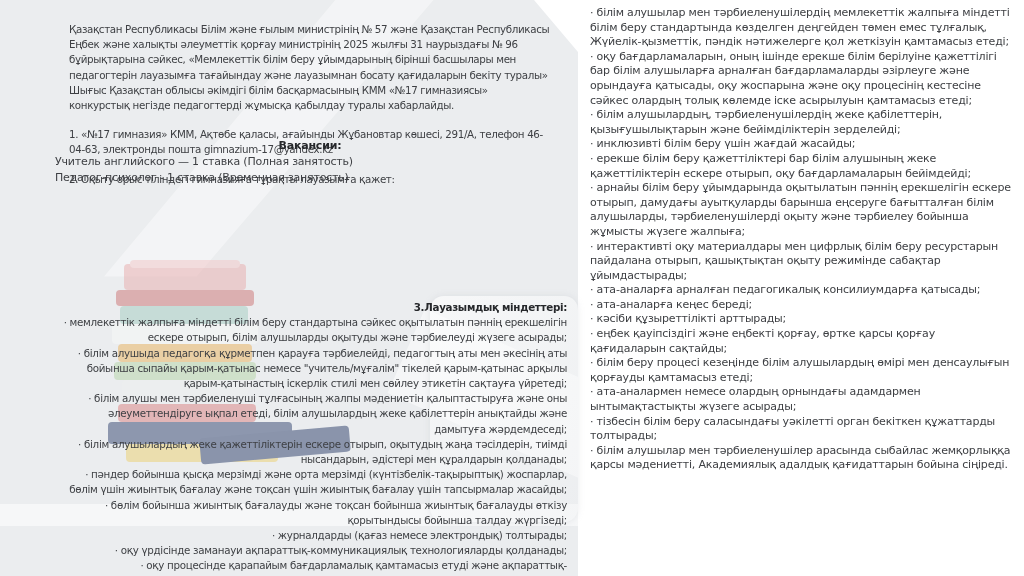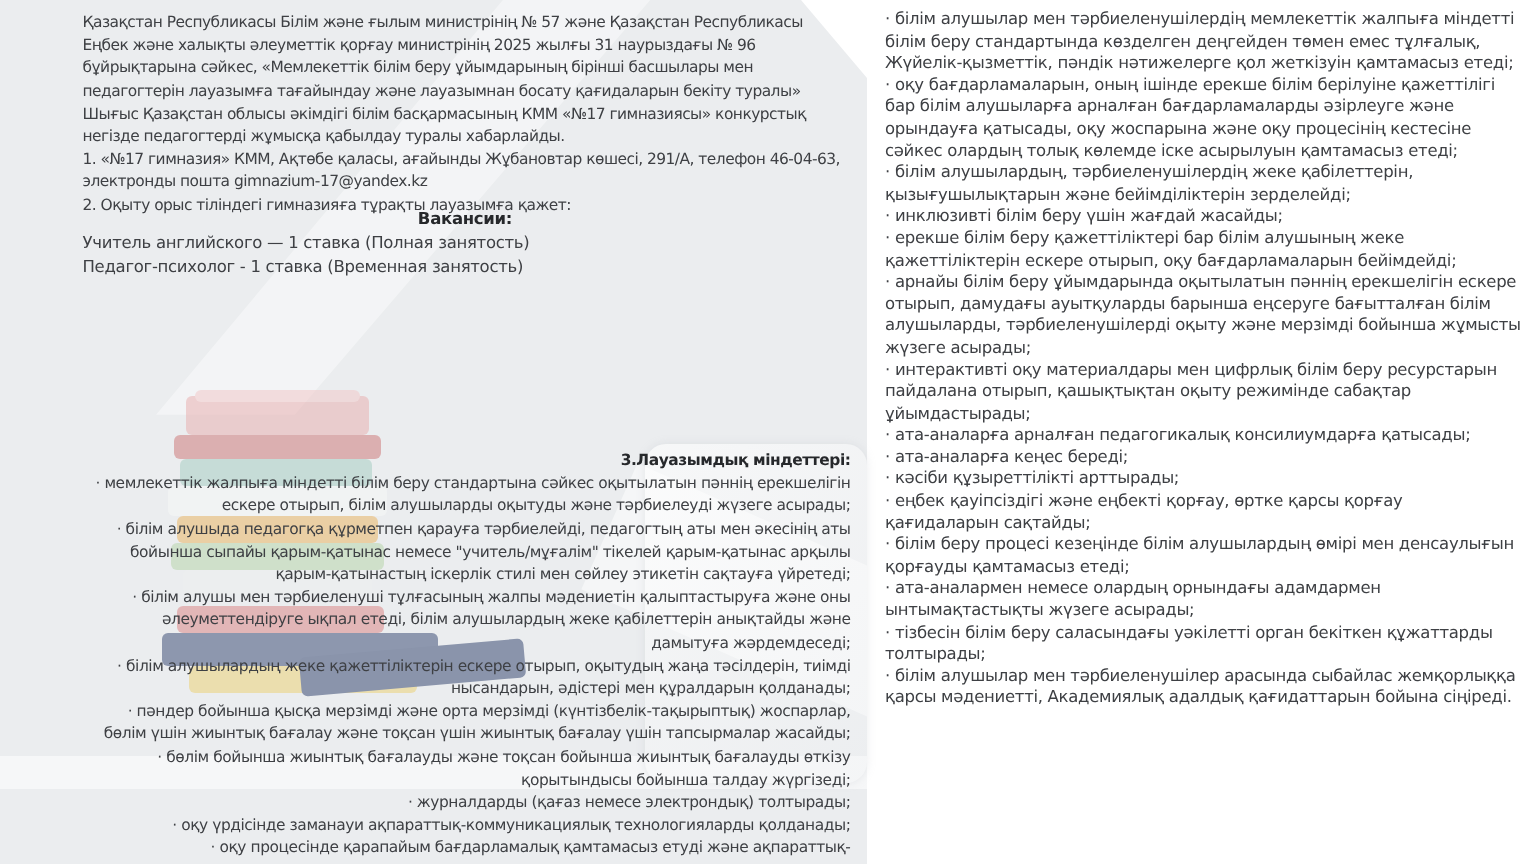--- a/index.html
+++ b/index.html
@@ -52,21 +52,21 @@
   .bk7 {left:10px; top:128px;width:126px;height:16px;background:#eef0ef;}
   .bk8 {left:6px;  top:152px;width:138px;height:18px;background:#db8a8a;}
   .bk9 {left:-4px; top:170px;width:184px;height:22px;background:#41527a;}
   .bk10{left:14px; top:192px;width:152px;height:18px;background:#ecd27a;}
   .bk11{left:88px; top:180px;width:150px;height:26px;background:#3b4c74;transform:rotate(-5deg);}
   
   .intro{
     position:absolute;left:55px;top:8px;width:510px;
     font-size:10.3px;line-height:15.2px;letter-spacing:-.35px;
   }
-  .intro p{margin:0;}
+  .intro p{margin:14px;}
   .vacancies{
     position:absolute;left:55px;top:138px;width:510px;
     font-size:11px;line-height:16px;letter-spacing:-.2px;
   }
   .vac-title{text-align:center;font-weight:bold;color:#26282b;margin:0 0 2px 0;}
   .vacancies p{margin:0;}
   .duties-left{
     position:absolute;left:55px;top:300px;width:512px;
     font-size:10.3px;line-height:15.2px;letter-spacing:-.3px;
   }
@@ -130,21 +130,21 @@
 
   <div class="corner-cut"></div>
 </div>
 
 <div class="right-panel">
   <p>· білім алушылар мен тәрбиеленушілердің мемлекеттік жалпыға міндетті білім беру стандартында көзделген деңгейден төмен емес тұлғалық, Жүйелік-қызметтік, пәндік нәтижелерге қол жеткізуін қамтамасыз етеді;</p>
   <p>· оқу бағдарламаларын, оның ішінде ерекше білім берілуіне қажеттілігі бар білім алушыларға арналған бағдарламаларды әзірлеуге және орындауға қатысады, оқу жоспарына және оқу процесінің кестесіне сәйкес олардың толық көлемде іске асырылуын қамтамасыз етеді;</p>
   <p>· білім алушылардың, тәрбиеленушілердің жеке қабілеттерін, қызығушылықтарын және бейімділіктерін зерделейді;</p>
   <p>· инклюзивті білім беру үшін жағдай жасайды;</p>
   <p>· ерекше білім беру қажеттіліктері бар білім алушының жеке қажеттіліктерін ескере отырып, оқу бағдарламаларын бейімдейді;</p>
-  <p>· арнайы білім беру ұйымдарында оқытылатын пәннің ерекшелігін ескере отырып, дамудағы ауытқуларды барынша еңсеруге бағытталған білім алушыларды, тәрбиеленушілерді оқыту және мерзімді бойынша жұмысты жүзеге асырады;</p>
+  <p>· арнайы білім беру ұйымдарында оқытылатын пәннің ерекшелігін ескере отырып, дамудағы ауытқуларды барынша еңсеруге бағытталған білім алушыларды, тәрбиеленушілерді оқыту және тәрбиелеу бойынша жұмысты жүзеге жалпыға;</p>
   <p>· интерактивті оқу материалдары мен цифрлық білім беру ресурстарын пайдалана отырып, қашықтықтан оқыту режимінде сабақтар ұйымдастырады;</p>
   <p>· ата-аналарға арналған педагогикалық консилиумдарға қатысады;</p>
   <p>· ата-аналарға кеңес береді;</p>
   <p>· кәсіби құзыреттілікті арттырады;</p>
   <p>· еңбек қауіпсіздігі және еңбекті қорғау, өртке қарсы қорғау қағидаларын сақтайды;</p>
   <p>· білім беру процесі кезеңінде білім алушылардың өмірі мен денсаулығын қорғауды қамтамасыз етеді;</p>
   <p>· ата-аналармен немесе олардың орнындағы адамдармен ынтымақтастықты жүзеге асырады;</p>
   <p>· тізбесін білім беру саласындағы уәкілетті орган бекіткен құжаттарды толтырады;</p>
   <p>· білім алушылар мен тәрбиеленушілер арасында сыбайлас жемқорлыққа қарсы мәдениетті, Академиялық адалдық қағидаттарын бойына сіңіреді.</p>
 </div>

